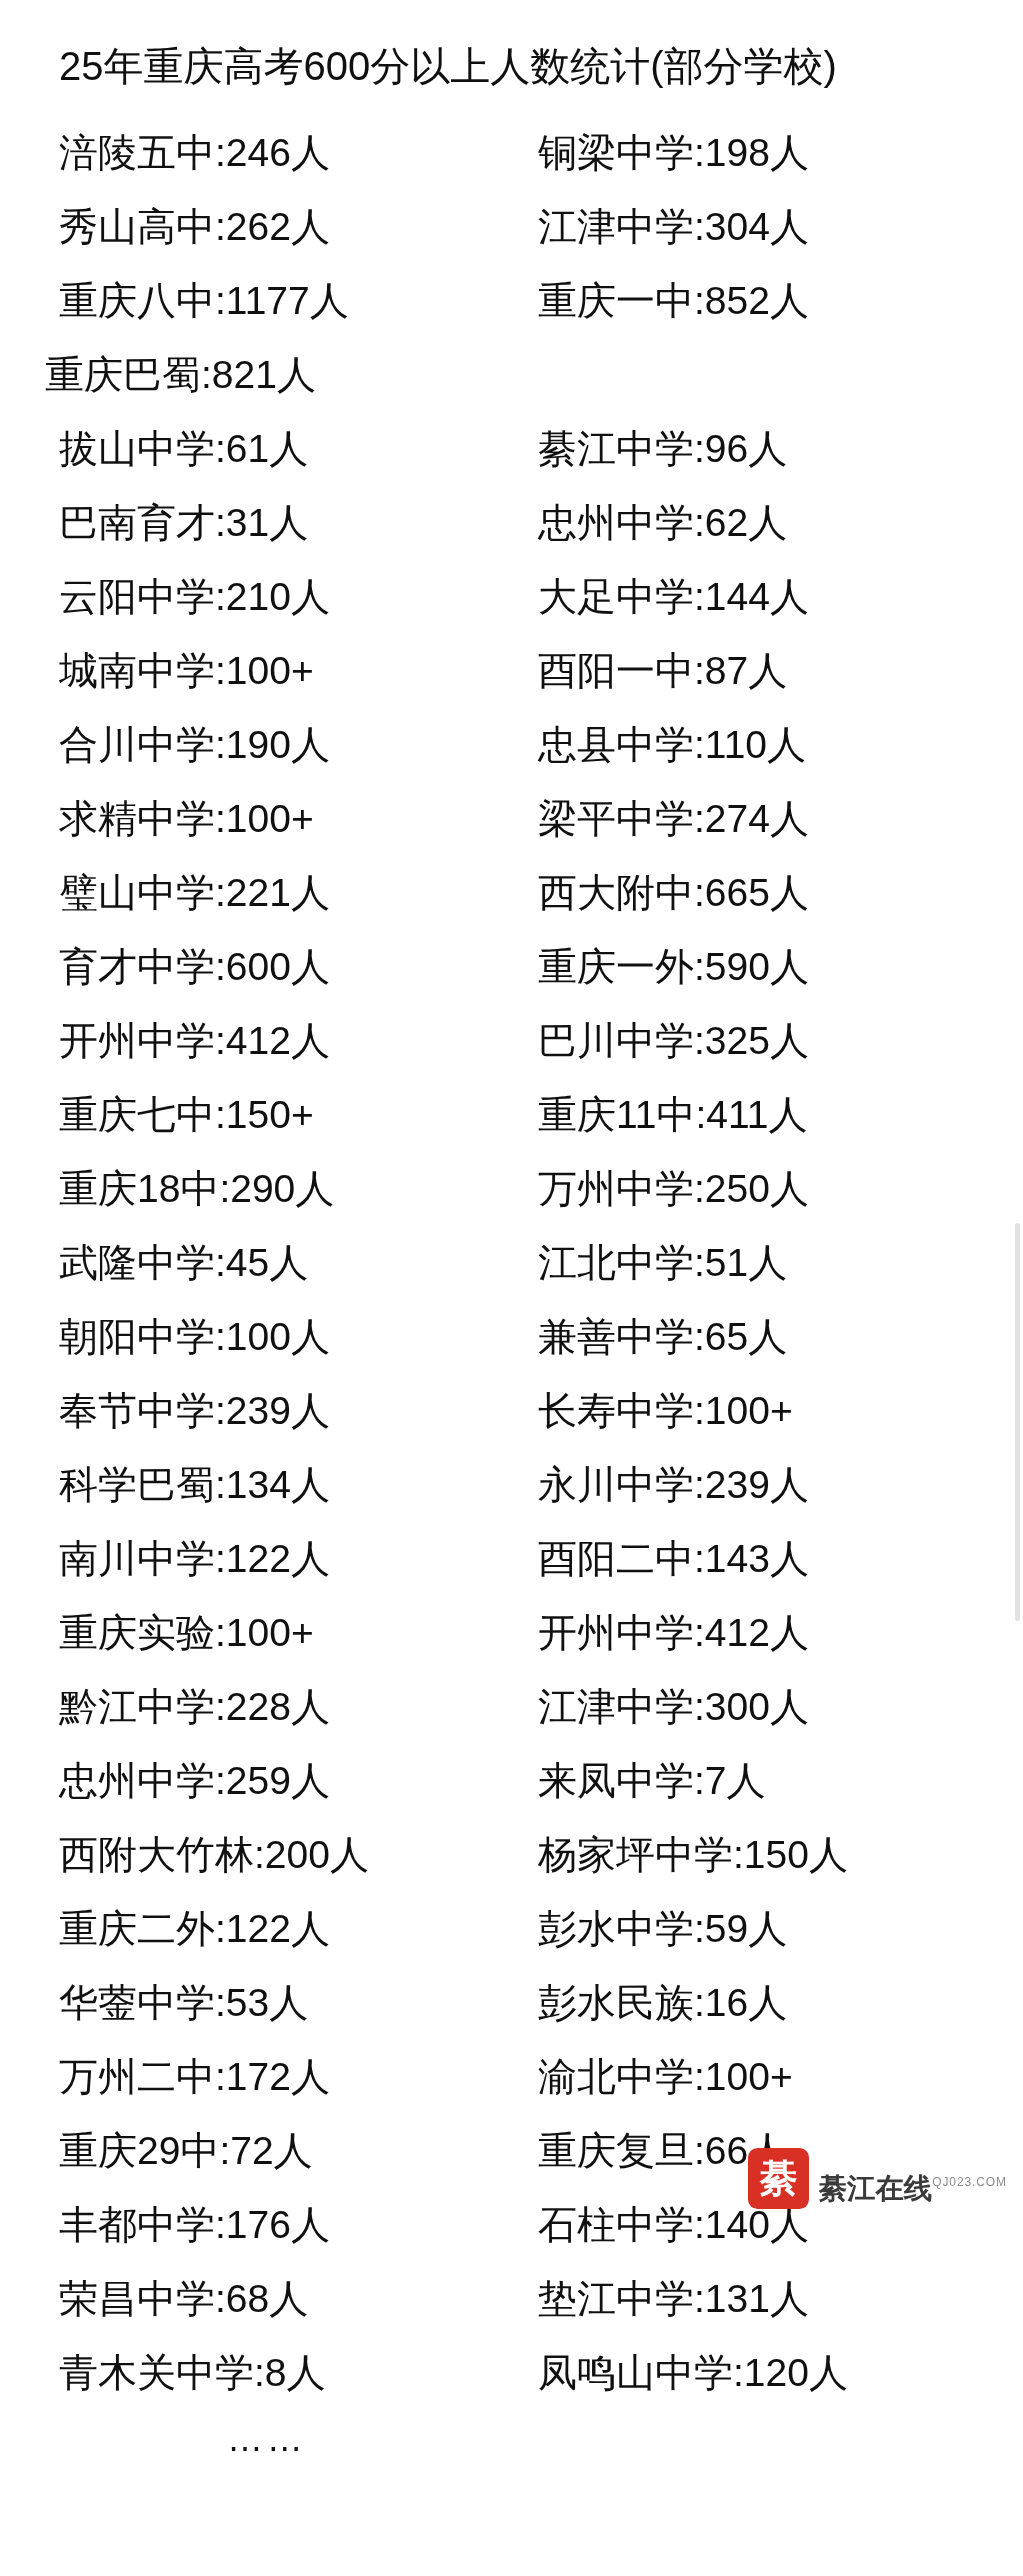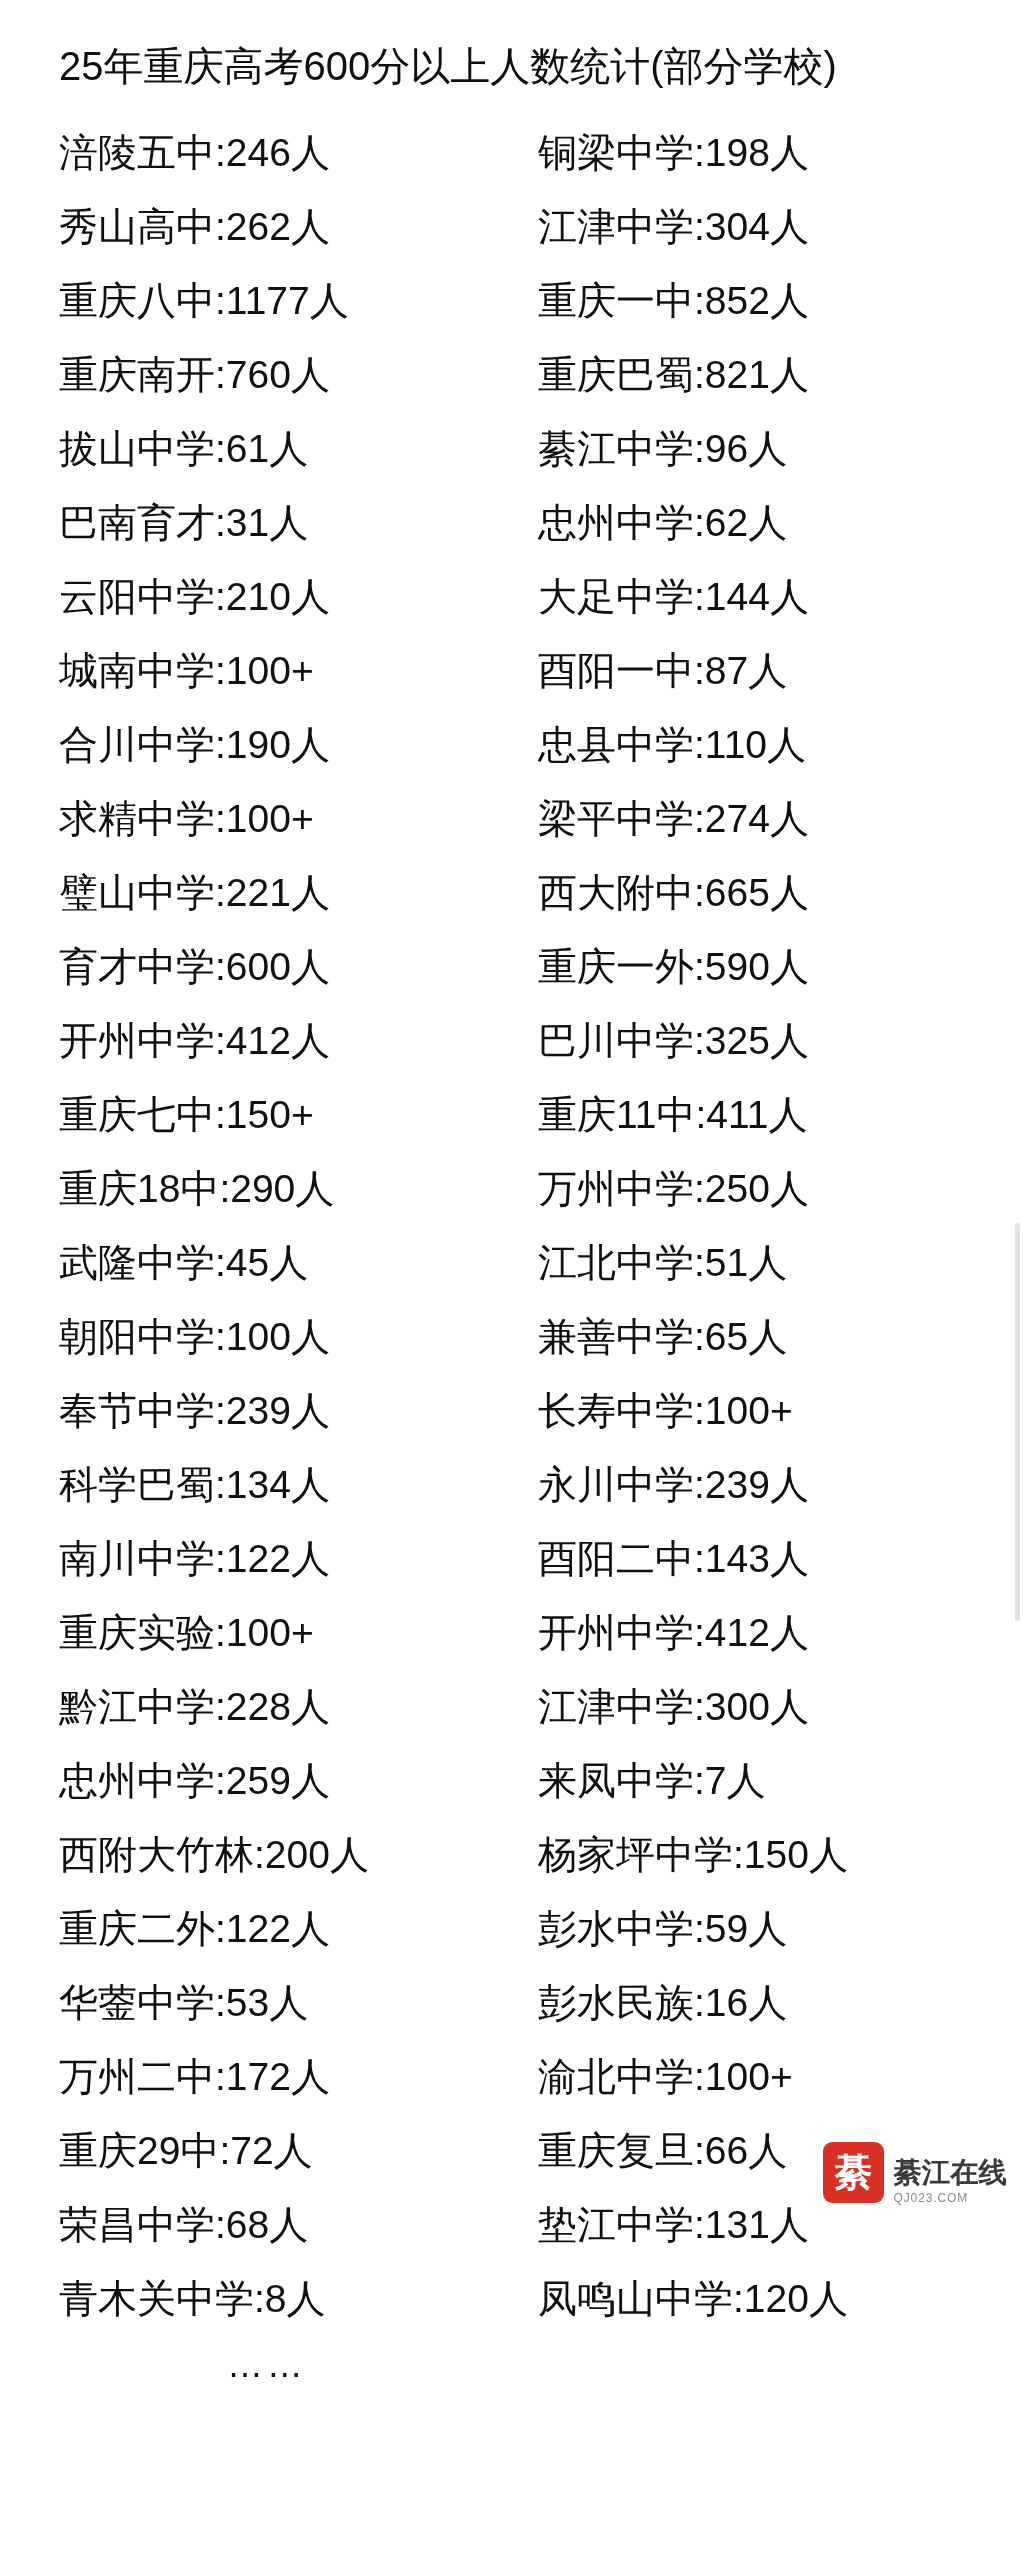--- a/index.html
+++ b/index.html
@@ -92,21 +92,21 @@
     background: #d93025;
     border-radius: 9.5px;
     color: #ffffff;
     font-size: 38px;
     line-height: 61px;
     text-align: center;
     font-weight: bold;
   }
   .wm-text {
     display: flex;
-    flex-direction: column;
+    flex-direction: row;
     justify-content: flex-start;
     margin-top: 20px;
   }
   .wm-main {
     font-size: 28.4px;
     line-height: 32px;
     color: #3a3a3a;
     font-weight: bold;
   }
   .wm-sub {
@@ -131,21 +131,20 @@
     </div>
     <div class="row">
       <div class="cell left">秀山高中:262人</div>
       <div class="cell right">江津中学:304人</div>
     </div>
     <div class="row">
       <div class="cell left">重庆八中:1177人</div>
       <div class="cell right">重庆一中:852人</div>
     </div>
     <div class="row">
-      <div class="cell left">重庆南开:760人</div>
       <div class="cell right">重庆巴蜀:821人</div>
     </div>
     <div class="row">
       <div class="cell left">拔山中学:61人</div>
       <div class="cell right">綦江中学:96人</div>
     </div>
     <div class="row">
       <div class="cell left">巴南育才:31人</div>
       <div class="cell right">忠州中学:62人</div>
     </div>
@@ -229,20 +228,24 @@
       <div class="cell left">华蓥中学:53人</div>
       <div class="cell right">彭水民族:16人</div>
     </div>
     <div class="row">
       <div class="cell left">万州二中:172人</div>
       <div class="cell right">渝北中学:100+</div>
     </div>
     <div class="row">
       <div class="cell left">重庆29中:72人</div>
       <div class="cell right">重庆复旦:66人</div>
+    </div>
+    <div class="row">
+      <div class="cell left">丰都中学:176人</div>
+      <div class="cell right">石柱中学:140人</div>
     </div>
     <div class="row">
       <div class="cell left">荣昌中学:68人</div>
       <div class="cell right">垫江中学:131人</div>
     </div>
     <div class="row">
       <div class="cell left">青木关中学:8人</div>
       <div class="cell right">凤鸣山中学:120人</div>
     </div>
 

